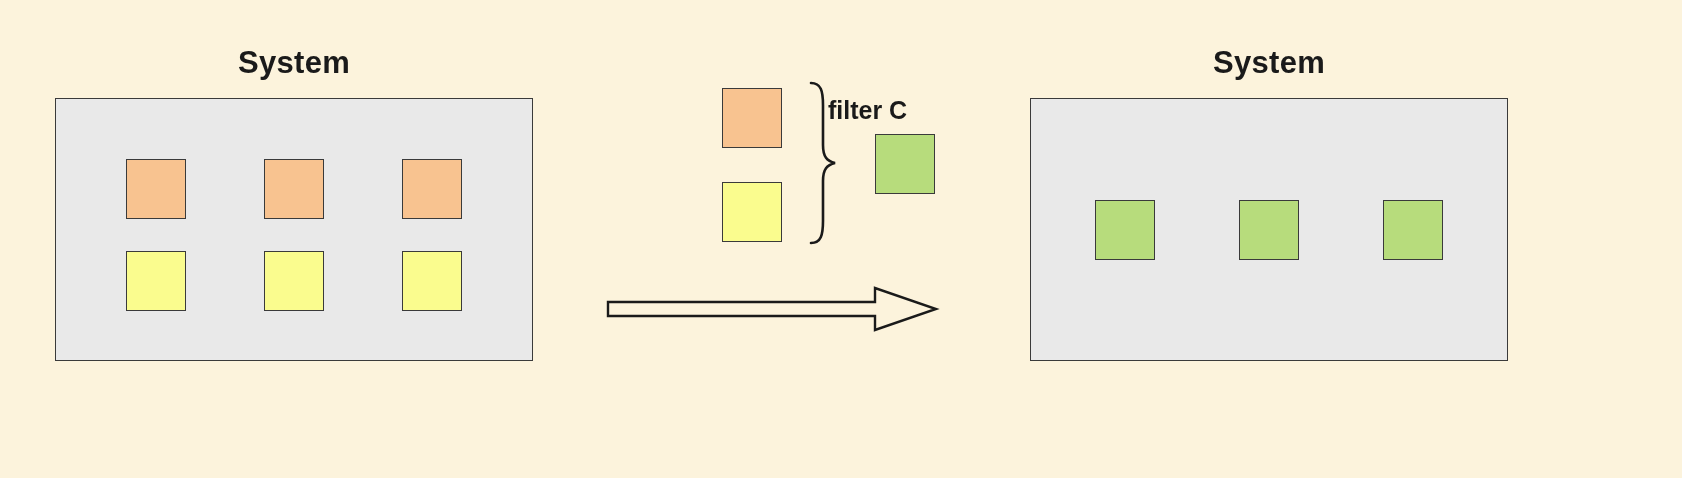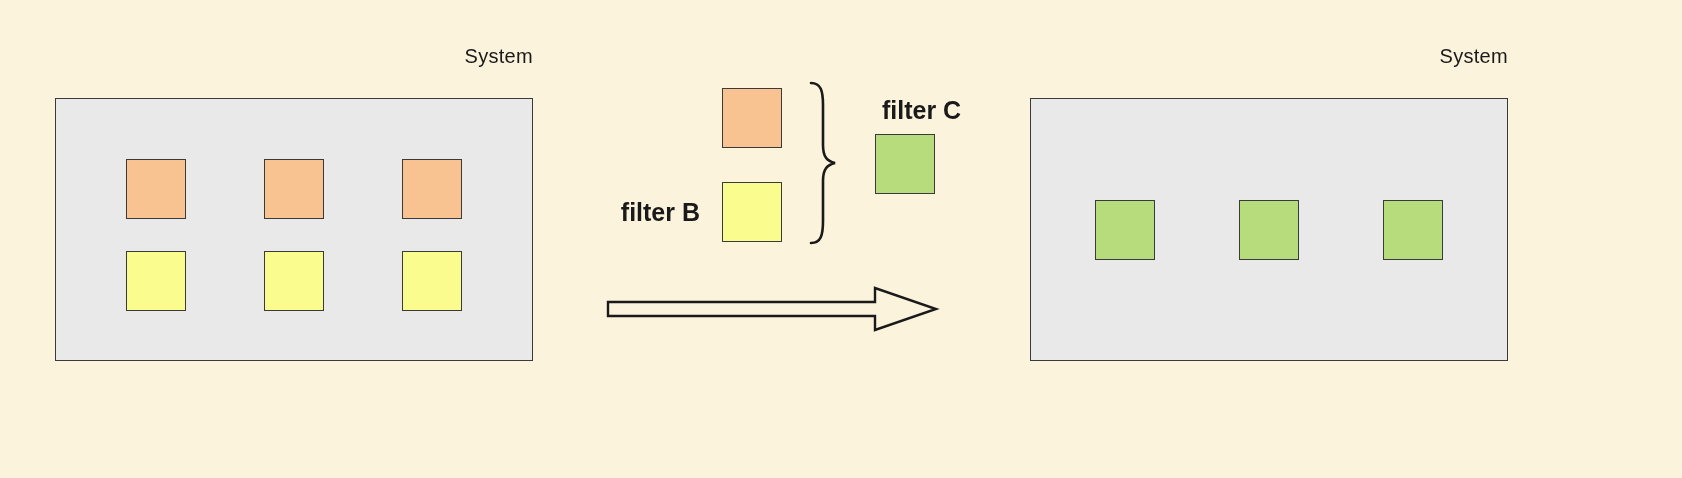--- a/index.html
+++ b/index.html
@@ -20,24 +20,24 @@
   }
   .diagram{
     position:relative;
     width:1682px;
     height:478px;
     background:var(--background);
     overflow:hidden;
   }
   .abs{position:absolute;}
   .system-title{
-    font-size:20px;
-    font-weight:400;
+    font-size:31px;
+    font-weight:700;
     letter-spacing:.3px;
-    text-align:right;
+    text-align:center;
   }
   .system-box{
     background:var(--system-fill);
     border:1.6px solid var(--system-border);
     box-sizing:border-box;
     display:flex;
     flex-direction:column;
     align-items:center;
   }
   .system-box.left{padding-top:60px;row-gap:32px;}
@@ -81,28 +81,27 @@
       </div>
     <div class="square-row left-row">
         <div class="square" style="background: var(--filter-b);"></div>
         <div class="square" style="background: var(--filter-b);"></div>
         <div class="square" style="background: var(--filter-b);"></div>
       </div>
   </div>
 
   <div class="abs legend-square fill-a" style="left:722px;top:88px;"></div>
 
-  <div class="abs legend-label" style="left:588px;top:198px;width:112px;text-align:right;">filter B</div>
   <div class="abs legend-square fill-b" style="left:722px;top:182px;"></div>
 
   <svg class="abs" style="left:805px;top:80px;" width="34" height="166" viewBox="0 0 34 166" aria-hidden="true">
     <path d="M6 3 C16 3 18 11 18 25 L18 65 C18 77 22 81 30 83 C22 85 18 89 18 101 L18 141 C18 155 16 163 6 163" fill="none" stroke="#1a1a1a" stroke-width="2.6" stroke-linecap="round"></path>
   </svg>
 
-  <div class="abs legend-label" style="left:882px;top:96px;">filter C</div>
+  <div class="abs legend-label" style="left:828px;top:96px;">filter C</div>
   <div class="abs legend-square fill-c" style="left:875px;top:134px;"></div>
 
   <svg class="abs" style="left:605px;top:285px;" width="335" height="48" viewBox="0 0 335 48" aria-hidden="true">
     <path d="M3 17 L270 17 L270 3 L331 24 L270 45 L270 31 L3 31 Z" fill="var(--background)" stroke="#1a1a1a" stroke-width="2.4" stroke-linejoin="miter"></path>
   </svg>
 
   <div class="abs system-title" style="left:1030px;top:45px;width:478px;">System</div>
 
   <div class="abs system-box right" style="left:1030px;top:98px;width:478px;height:263px;">
     <div class="square-row right-row">

